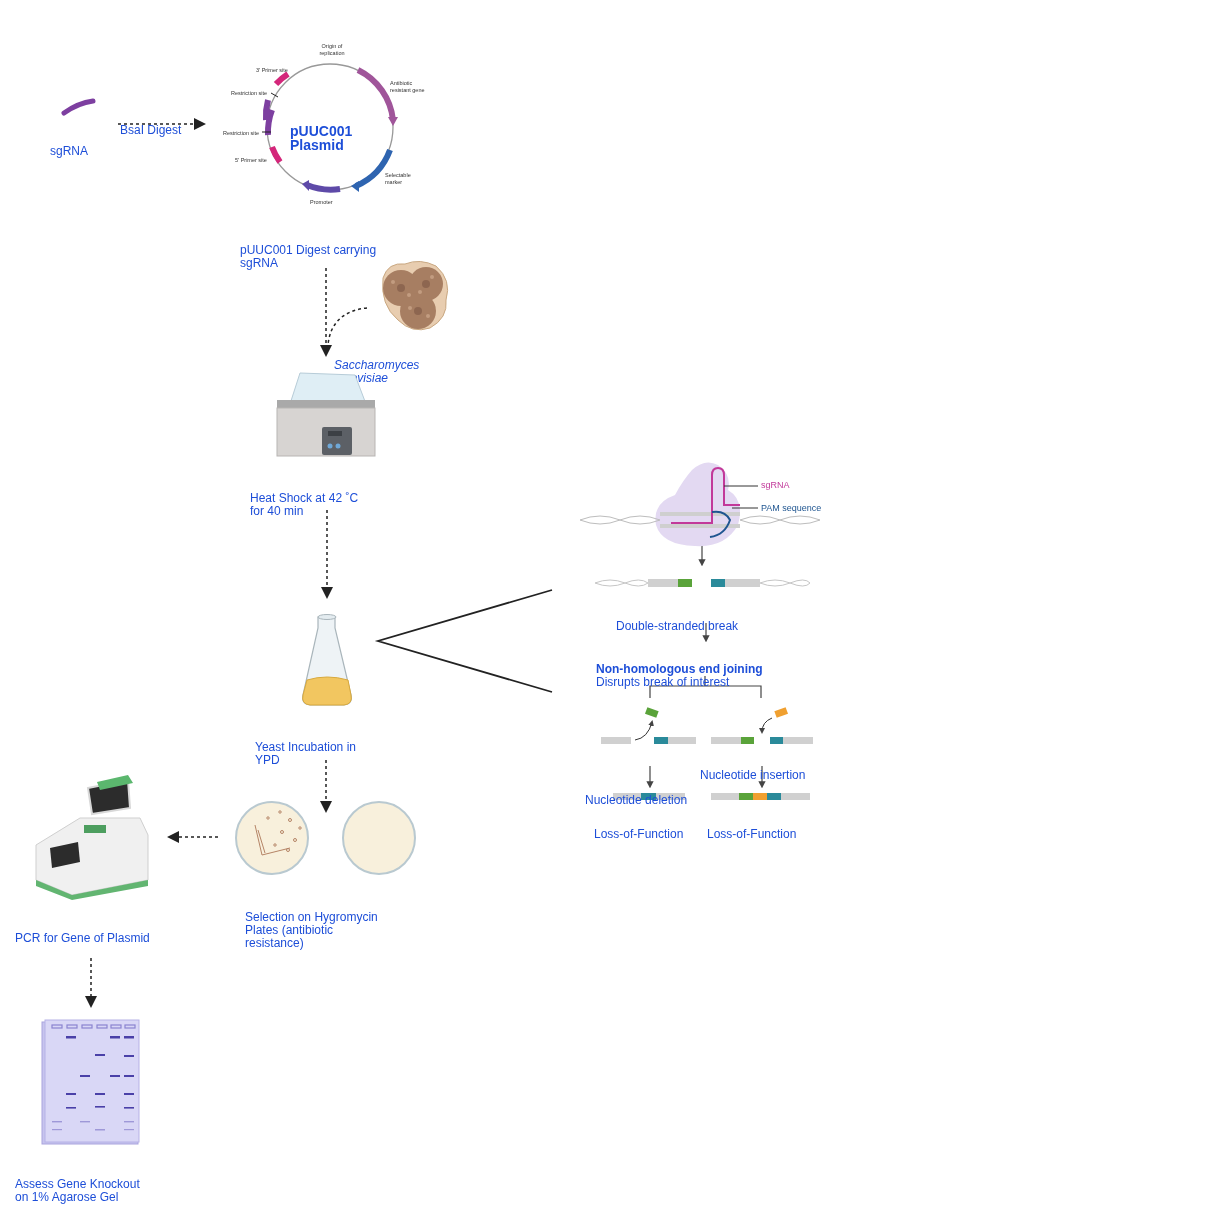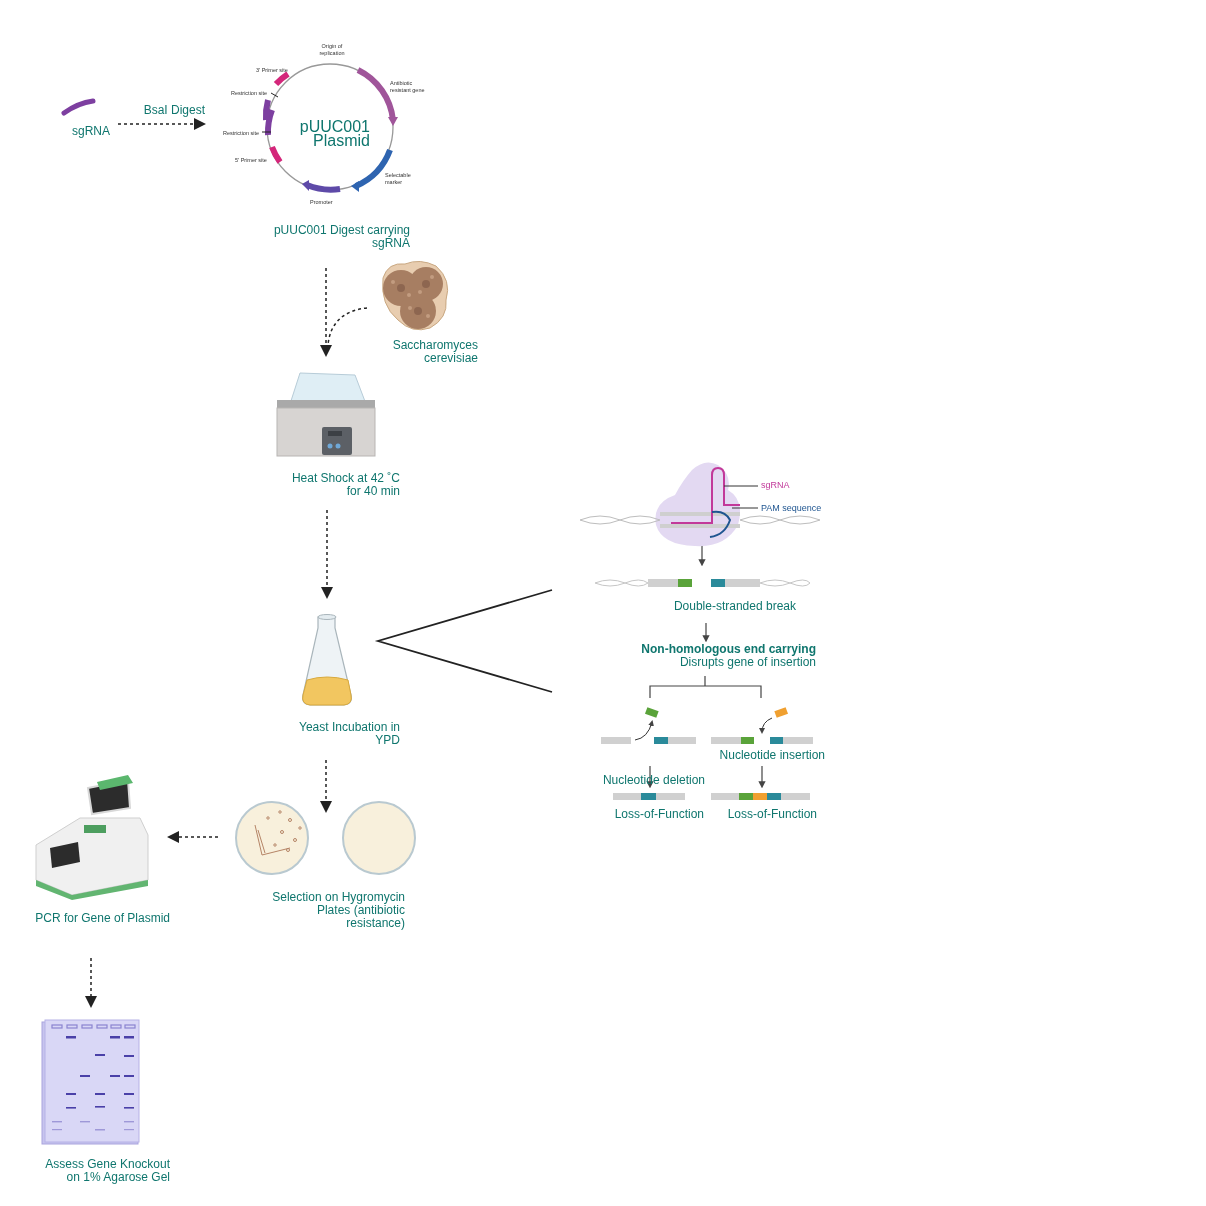--- a/index.html
+++ b/index.html
@@ -1,19 +1,19 @@
 <!DOCTYPE html>
 <html><head>
 <meta charset="utf-8">
 <style>
   html, body { margin:0; padding:0; background:#ffffff; }
   body { width:1206px; height:1206px; position:relative; overflow:hidden;
          font-family:"Liberation Sans", sans-serif; color:#222; }
   .abs { position:absolute; }
-  .lbl { position:absolute; font-size:12px; text-align:right; line-height:13px; color:#0f766e; }
+  .lbl { position:absolute; font-size:12px; text-align:left; line-height:13px; color:#1d4ed8;margin-top:20px; }
   .tiny { position:absolute; font-size:5.5px; line-height:6.5px; color:#333; font-family:"Liberation Sans", sans-serif; }
   svg { position:absolute; left:0; top:0; overflow:visible; }
 </style>
 </head>
 <body>
 
 <svg width="1206" height="1206">
   <defs>
     <marker id="ah" markerWidth="8" markerHeight="8" refX="6" refY="4" orient="auto">
       <path d="M0,0 L8,4 L0,8 Z" fill="#222"></path>
@@ -59,21 +59,21 @@
 
   <path d="M272,110 A63,63 0 0,0 268,135" fill="none" stroke="#7d3fa0" stroke-width="6"></path>
   <path d="M268,100 A63,63 0 0,0 266,120" fill="none" stroke="#7d3fa0" stroke-width="6"></path>
 
   <path d="M288,74 A63,63 0 0,0 276,84" fill="none" stroke="#d4267a" stroke-width="6"></path>
   <path d="M272,147 A63,63 0 0,0 280,162" fill="none" stroke="#d4267a" stroke-width="6"></path>
 
   <line x1="271" y1="93" x2="278" y2="97" stroke="#222" stroke-width="1"></line>
   <line x1="262" y1="132" x2="271" y2="132" stroke="#222" stroke-width="1"></line>
 </svg>
-<div class="lbl" style="left:290px;top:120px;width:80px;font-weight:normal;font-size:16px;line-height:14px;">
+<div class="lbl" style="left:290px;top:104px;width:80px;font-weight:bold;font-size:14px;line-height:14px;">
   <div>pUUC001</div>
     <div>Plasmid</div>
 </div>
 <div class="tiny" style="left:310px;top:43px;width:44px;text-align:center;">
     <div>Origin of</div>
     <div>replication</div>
   </div>
 <div class="tiny" style="left:390px;top:80px;">
     <div>Antibiotic</div>
     <div>resistant gene</div>
@@ -101,21 +101,21 @@
   <circle cx="401" cy="288" r="4" fill="#8d6650"></circle>
   <circle cx="426" cy="284" r="4" fill="#8d6650"></circle>
   <circle cx="418" cy="311" r="4" fill="#8d6650"></circle>
   <circle cx="393" cy="282" r="2" fill="#c29c80"></circle>
     <circle cx="409" cy="295" r="2" fill="#c29c80"></circle>
   <circle cx="432" cy="277" r="2" fill="#c29c80"></circle>
     <circle cx="420" cy="292" r="2" fill="#c29c80"></circle>
   <circle cx="410" cy="308" r="2" fill="#c29c80"></circle>
     <circle cx="428" cy="316" r="2" fill="#c29c80"></circle>
 </svg>
-<div class="lbl" style="left:363px;top:339px;width:115px;">
+<div class="lbl" style="left:334px;top:339px;width:115px;font-style:italic;">
   <div>Saccharomyces</div>
     <div>cerevisiae</div>
 </div>
 
 <svg width="1206" height="1206">
   <path d="M300,373 L355,375 L366,404 L290,404 Z" fill="#dfeef5" stroke="#b7ccd8" stroke-width="1"></path>
   <rect x="277" y="400" width="98" height="10" fill="#a9a9a9"></rect>
   <rect x="277" y="408" width="98" height="48" fill="#d7d4d2" stroke="#b8b5b3"></rect>
   <rect x="322" y="427" width="30" height="28" rx="2" fill="#5c6066"></rect>
   <rect x="328" y="431" width="14" height="5" fill="#3c4045"></rect>
@@ -260,18 +260,18 @@
     <rect x="641" y="793" width="15" height="7" fill="#2a8a9a"></rect>
     <rect x="656" y="793" width="29" height="7" fill="#d0d0d0"></rect>
   <rect x="711" y="793" width="28" height="7" fill="#d0d0d0"></rect>
     <rect x="739" y="793" width="14" height="7" fill="#5aa33a"></rect>
     <rect x="753" y="793" width="14" height="7" fill="#f0a030"></rect>
     <rect x="767" y="793" width="14" height="7" fill="#2a8a9a"></rect>
     <rect x="781" y="793" width="29" height="7" fill="#d0d0d0"></rect>
 </svg>
 
 <div class="lbl" style="left:616px;top:600px;width:180px;">Double-stranded break</div>
-<div class="lbl" style="left:596px;top:643px;width:220px;font-weight:bold;">Non-homologous end carrying</div>
-<div class="lbl" style="left:596px;top:656px;width:220px;">Disrupts gene of insertion</div>
+<div class="lbl" style="left:596px;top:643px;width:220px;font-weight:bold;">Non-homologous end joining</div>
+<div class="lbl" style="left:596px;top:656px;width:220px;">Disrupts break of interest</div>
 <div class="lbl" style="left:585px;top:774px;width:120px;">Nucleotide deletion</div>
 <div class="lbl" style="left:700px;top:749px;width:125px;">Nucleotide insertion</div>
 <div class="lbl" style="left:594px;top:808px;width:110px;">Loss-of-Function</div>
 <div class="lbl" style="left:707px;top:808px;width:110px;">Loss-of-Function</div>
 
 </body></html>

